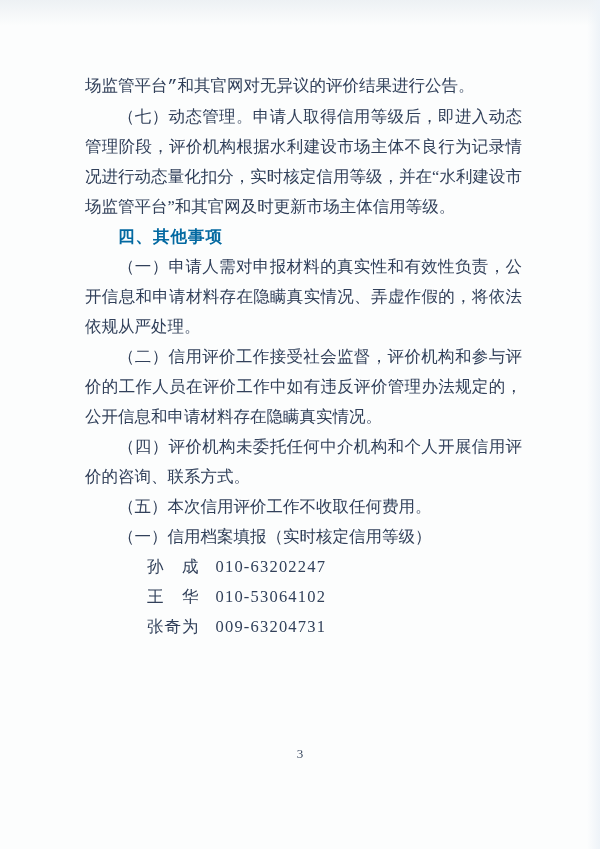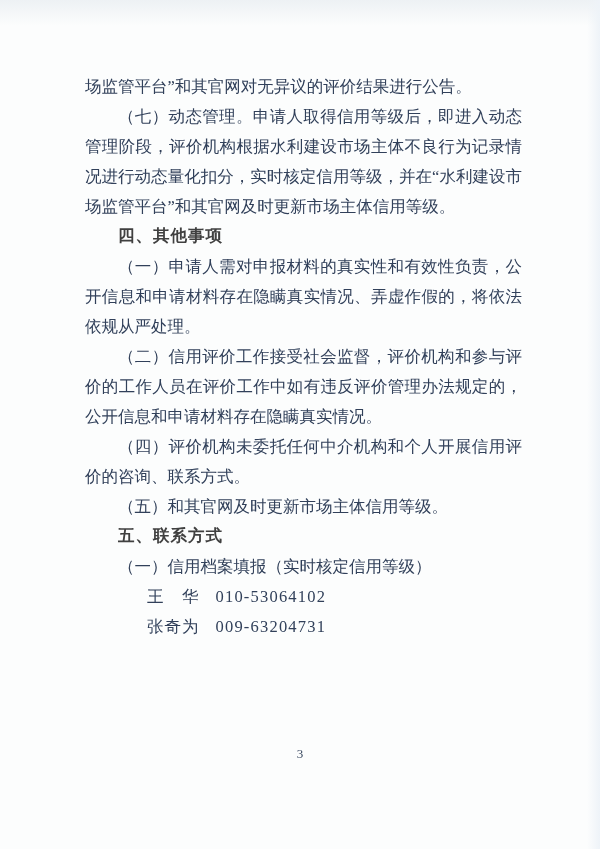--- a/index.html
+++ b/index.html
@@ -43,25 +43,26 @@
     text-justify: inter-character;
     letter-spacing: 0;
   }
   .para {
     margin: 0;
     padding: 0;
     text-indent: 2em;
   }
   .para.flush {
     text-indent: 0;
+    font-family: Liberation Mono, monospace;
   }
   .para.heading {
-    font-family: Liberation Mono, monospace;
+    font-family: Liberation Serif, serif;
     font-weight: 700;
-    color: #404040;
+    color: #0369a1;
     letter-spacing: 1px;
   }
   .para.contact {
     text-indent: 0;
     padding-left: 62px;
     text-align: left;
   }
   .c-name {
     display: inline-block;
     min-width: 52px;
@@ -90,21 +91,21 @@
   <div class="scan-edge-top"></div>
   <div class="scan-edge-right"></div>
 
   <div class="doc-body">
       <p class="para body flush">场监管平台”和其官网对无异议的评价结果进行公告。</p>
       <p class="para body">（七）动态管理。申请人取得信用等级后，即进入动态管理阶段，评价机构根据水利建设市场主体不良行为记录情况进行动态量化扣分，实时核定信用等级，并在“水利建设市场监管平台”和其官网及时更新市场主体信用等级。</p>
       <p class="para heading">四、其他事项</p>
       <p class="para body">（一）申请人需对申报材料的真实性和有效性负责，公开信息和申请材料存在隐瞒真实情况、弄虚作假的，将依法依规从严处理。</p>
       <p class="para body">（二）信用评价工作接受社会监督，评价机构和参与评价的工作人员在评价工作中如有违反评价管理办法规定的，公开信息和申请材料存在隐瞒真实情况。</p>
       <p class="para body">（四）评价机构未委托任何中介机构和个人开展信用评价的咨询、联系方式。</p>
-      <p class="para body">（五）和其官网及时更新市场主体信用等级。</p>
-      <p class="para heading">五、联系方式</p>
+      <p class="para body">（五）本次信用评价工作不收取任何费用。</p>
       <p class="para body">（一）信用档案填报（实时核定信用等级）</p>
+      <p class="para contact"><span class="c-name">孙　成</span><span class="c-phone">010-63202247</span></p>
       <p class="para contact"><span class="c-name">王　华</span><span class="c-phone">010-53064102</span></p>
       <p class="para contact"><span class="c-name">张奇为</span><span class="c-phone">009-63204731</span></p>
     </div>
 
   <div class="page-number">3</div>
 </div>
 
 </body></html>

